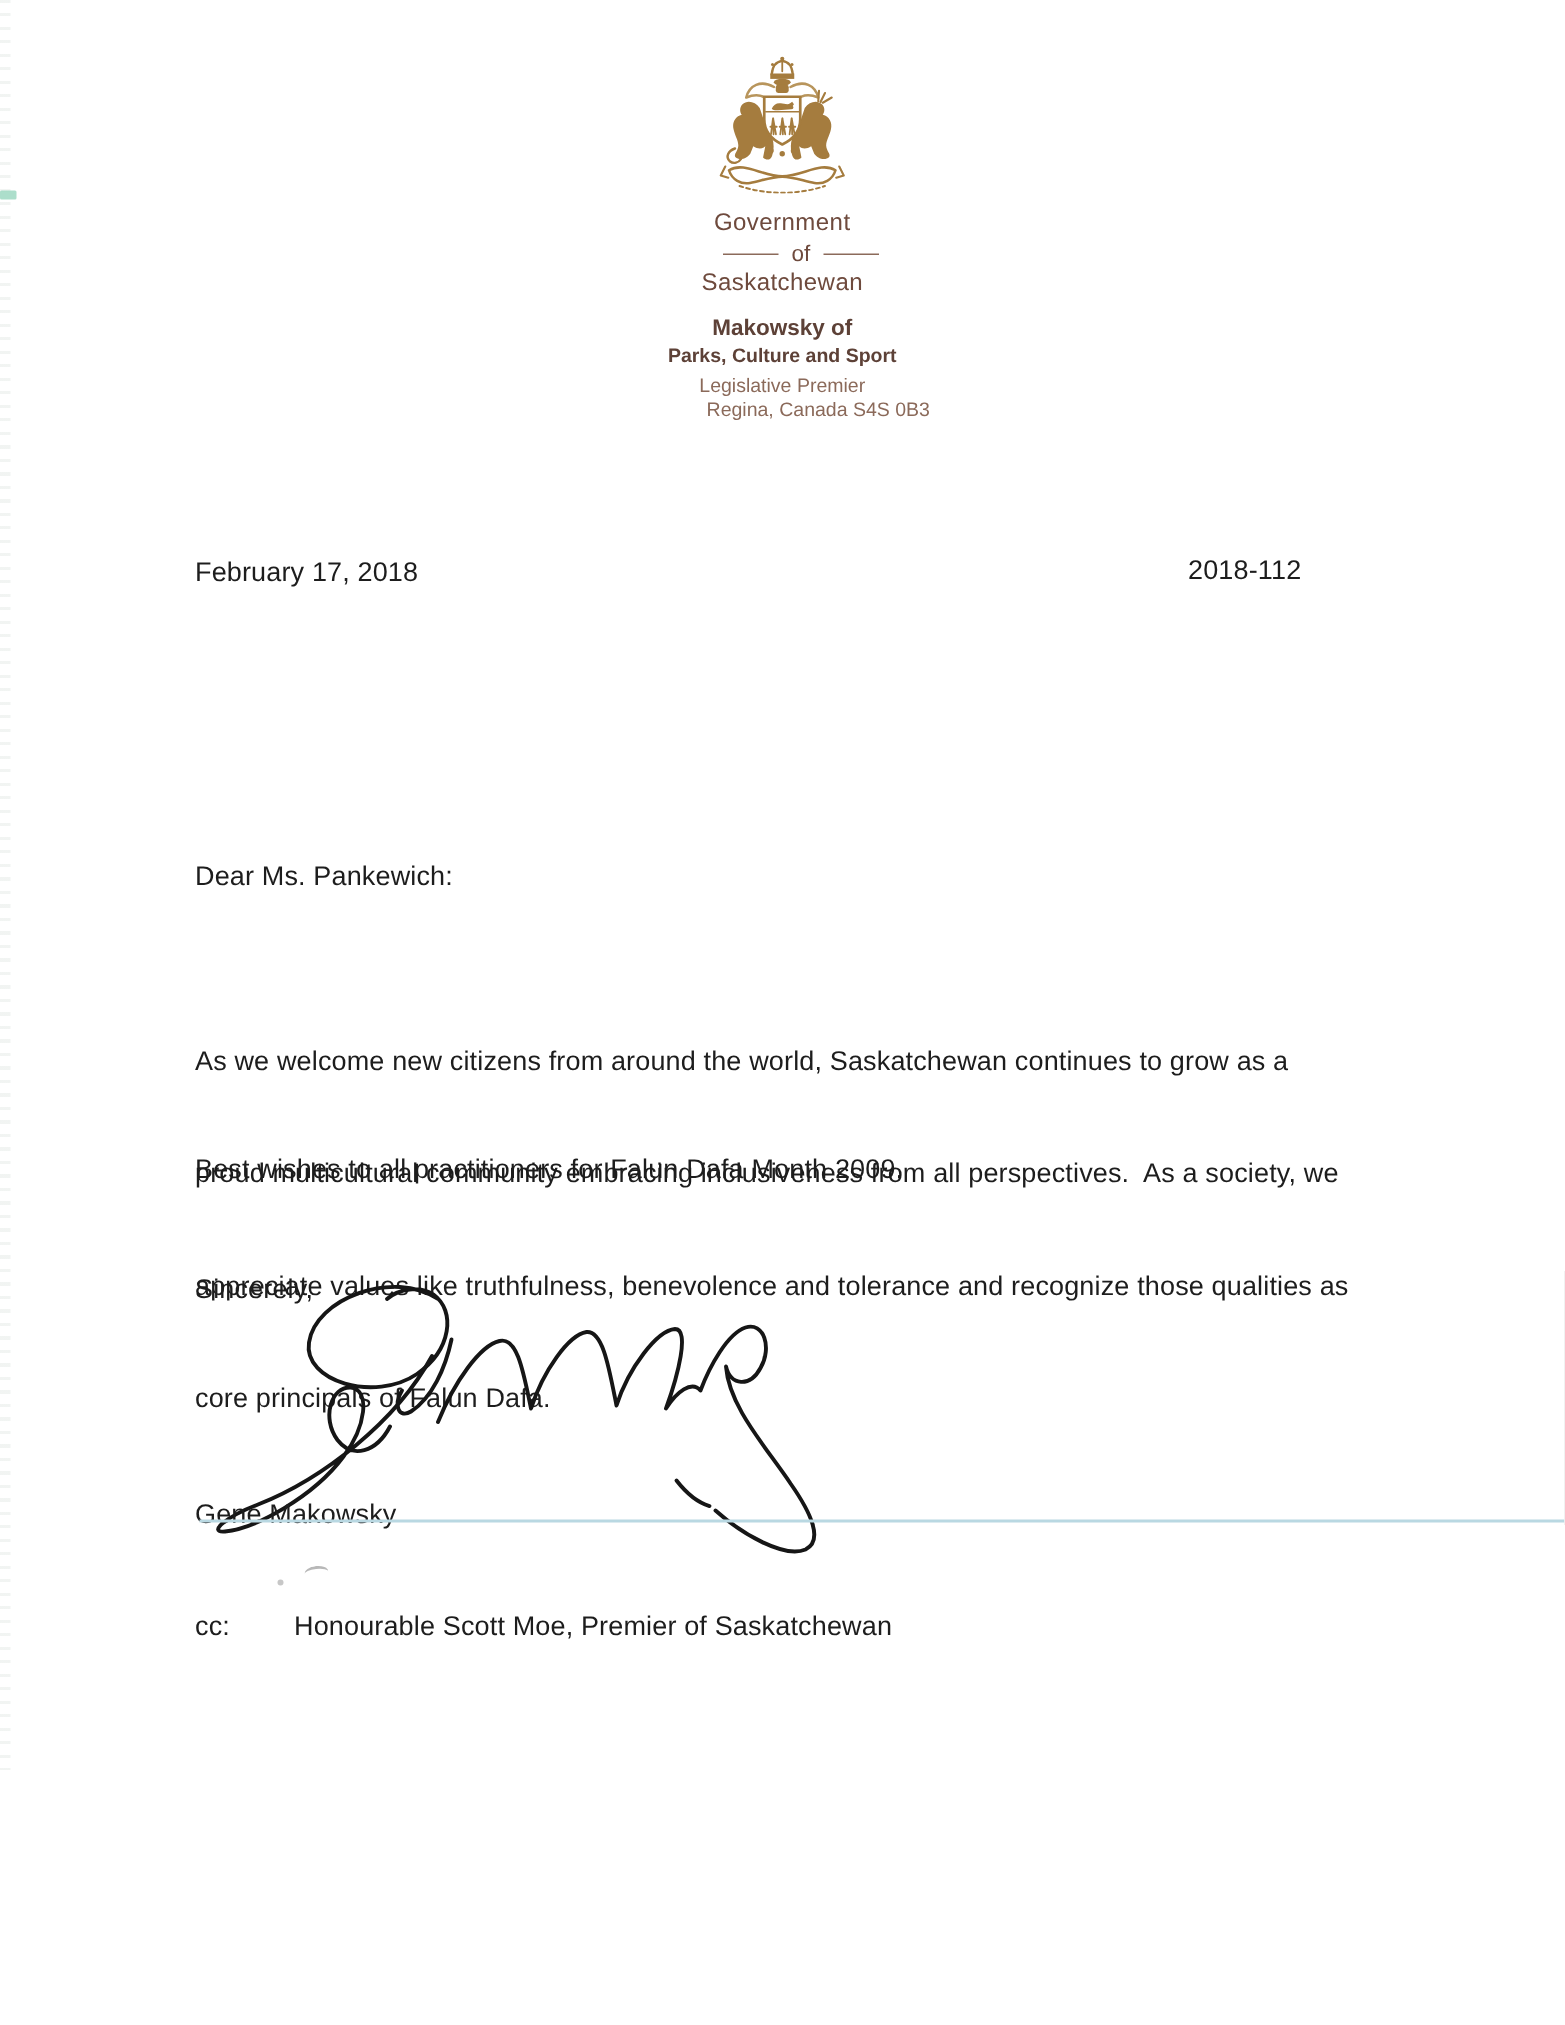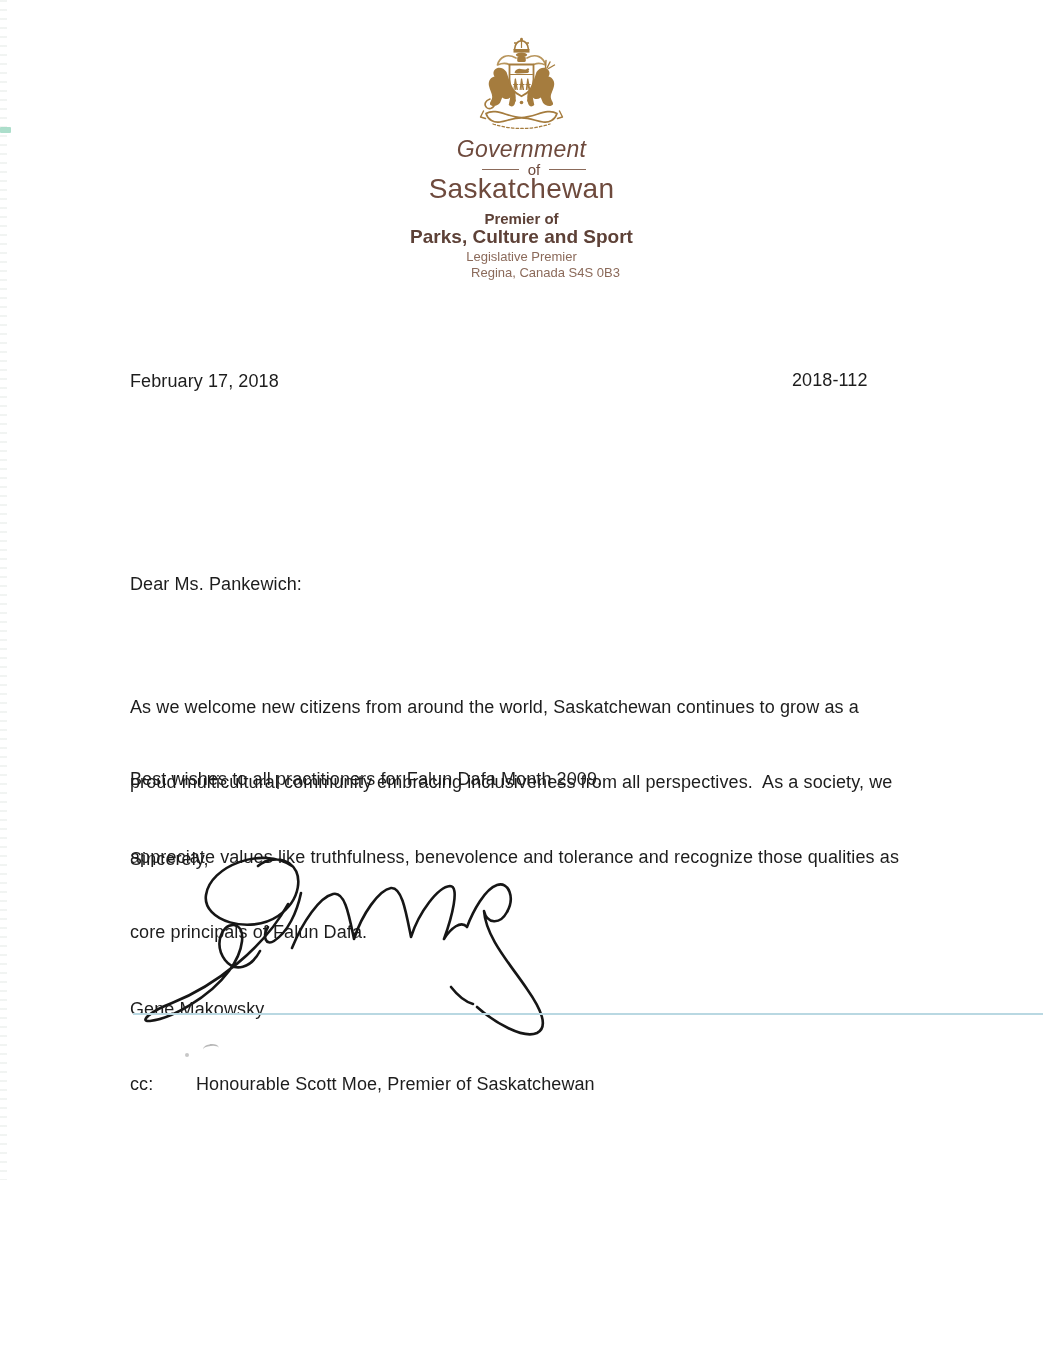--- a/index.html
+++ b/index.html
@@ -32,27 +32,27 @@
     position:absolute;left:203px;top:1044px;width:16px;height:7px;
     border-top:2px solid #7f7f7f;border-radius:50%;
     transform:rotate(-6deg);opacity:.55;
   }
   
   .letterhead{
     position:absolute;left:0;right:0;top:36px;
     text-align:center;color:#6e4a3d;
   }
   .crest{display:block;margin:0 auto;}
-  .lh-gov{font-size:23px;line-height:24px;margin-top:8px;letter-spacing:.3px;font-style:italic;}
+  .lh-gov{font-size:16px;line-height:24px;margin-top:8px;letter-spacing:.3px;}
   .lh-of-row{display:flex;align-items:center;justify-content:center;gap:9px;height:15px;margin:1px 0 0 0;padding-left:25px;}
   .lh-of-row .rule{width:37px;height:1px;background:#8b6a5a;}
   .lh-of{font-size:15px;color:#6e4a3d;}
-  .lh-sask{font-size:28px;line-height:24px;letter-spacing:.3px;}
+  .lh-sask{font-size:16px;line-height:24px;letter-spacing:.3px;}
   .lh-minister{margin-top:9px;font-size:15px;line-height:18px;font-weight:bold;color:#5d4137;}
-  .lh-ministry{font-size:19px;line-height:18px;font-weight:bold;color:#5d4137;}
+  .lh-ministry{font-size:13px;line-height:18px;font-weight:bold;color:#5d4137;}
   .lh-addr{margin-top:3px;font-size:13px;line-height:16px;color:#8b6a5a;}
   .lh-addr2{font-size:13px;line-height:16px;color:#8b6a5a;margin-left:48px;}
   
   .abs{position:absolute;}
   .body-text{font-size:18px;line-height:25px;letter-spacing:.1px;white-space:pre;}
   .date{left:130px;top:369px;}
   .refnum{left:792px;top:368px;}
   .salutation{left:130px;top:572px;}
   .para1{left:130px;top:645px;}
   .para2{left:130px;top:767px;}
@@ -117,21 +117,21 @@
         <path d="M20 88 c9 3 19 4.5 28.5 4.5 c9.5 0 19.5 -1.5 28.5 -4.5" stroke-width="1.3" stroke-dasharray="2.5 2.2"></path>
       </g>
     </svg>
     <div class="lh-gov">Government</div>
     <div class="lh-of-row">
       <span class="rule"></span>
       <span class="lh-of">of</span>
       <span class="rule"></span>
     </div>
     <div class="lh-sask">Saskatchewan</div>
-    <div class="lh-minister">Premier of</div>
+    <div class="lh-minister">Makowsky of</div>
     <div class="lh-ministry">Parks, Culture and Sport</div>
     <div class="lh-addr">Legislative Premier</div>
     <div class="lh-addr2">Regina, Canada  S4S 0B3</div>
   </div>
 
   <div class="abs body-text date">February 17, 2018</div>
   <div class="abs body-text refnum">2018-112</div>
 
   <div class="abs body-text salutation">Dear Ms. Pankewich:</div>
 

